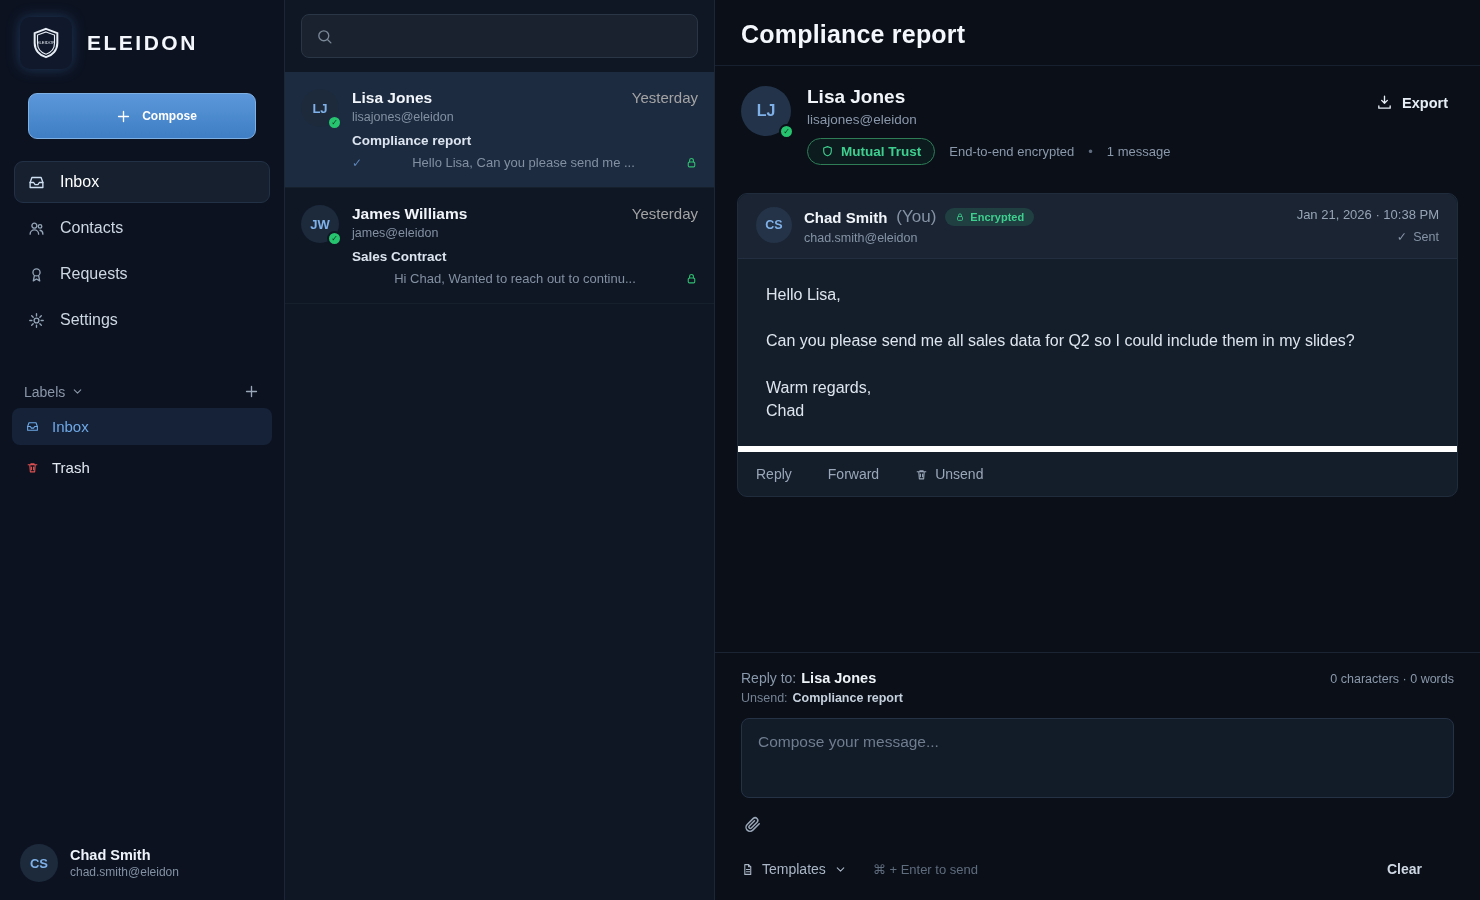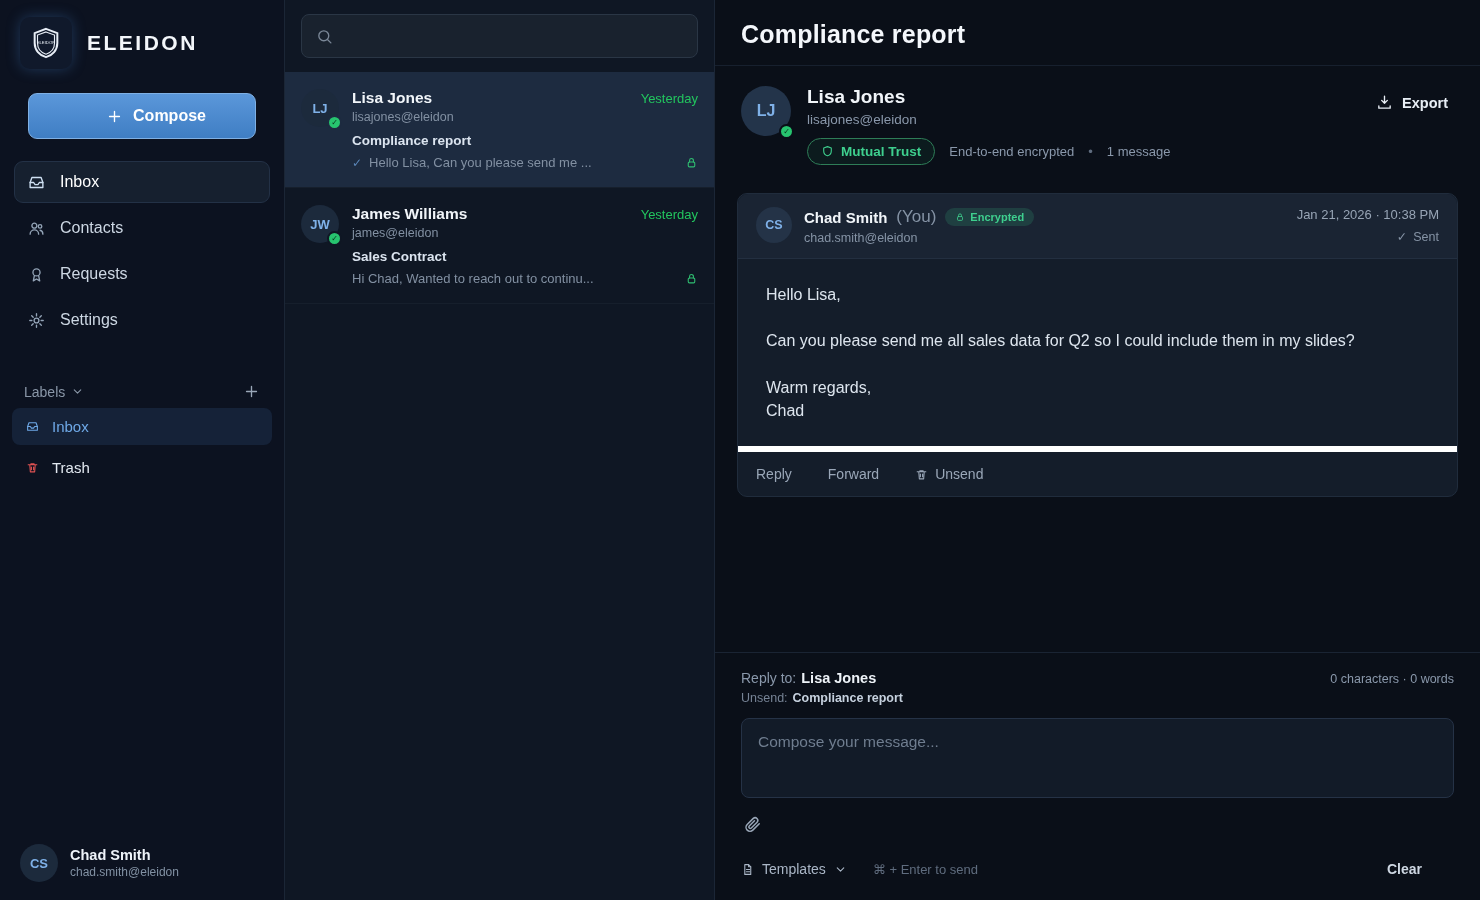--- a/index.html
+++ b/index.html
@@ -13,21 +13,21 @@
   .ic { width:17px; height:17px; stroke:currentColor; fill:none; stroke-width:1.9; stroke-linecap:round; stroke-linejoin:round; }
   .ic-sm { width:13px; height:13px; stroke:currentColor; fill:none; stroke-width:2; stroke-linecap:round; stroke-linejoin:round; }
 
   
   .sidebar { width:285px; min-width:285px; background:#0c1220; border-right:1px solid #1b2636; display:flex; flex-direction:column; }
   .logo-row { display:flex; align-items:center; gap:15px; padding:17px 20px 14px; }
   .logo-box { width:52px; height:52px; border-radius:10px; background:#10192b; display:flex; align-items:center; justify-content:center;
               box-shadow:0 0 14px rgba(70,130,200,.35); color:#e8eef6; }
   .brand { font-size:21px; font-weight:bold; letter-spacing:2.5px; color:#f3f6fa; }
   .compose-btn { margin:10px 28px 22px; height:46px; border-radius:9px; border:1px solid #7fb0e4;
-                 background:linear-gradient(180deg,#5b97da,#3f7ec4); color:#fff; font-size:16px; font-weight:bold;
+                 background:linear-gradient(180deg,#5b97da,#3f7ec4); color:#fff; font-size:12px; font-weight:bold;
                  display:flex; align-items:center; justify-content:center; gap:10px; cursor:pointer;padding-left:28px; }
   .nav { padding:0 14px; display:flex; flex-direction:column; gap:4px; }
   .nav-item { display:flex; align-items:center; gap:15px; padding:12px 14px; border-radius:9px; font-size:16px; font-weight:500;
               color:#cdd7e3; cursor:pointer; }
   .nav-item .nico { color:#93a3b6; }
   .nav-item.active { background:#16202f; border:1px solid #233146; color:#fff; padding:11px 13px; }
   .nav-item.active .nico { color:#cfe0f2; }
   .labels-head { margin-top:42px; padding:0 24px 6px; display:flex; align-items:center; color:#8ema; }
   .labels-head { color:#8a97a8; font-size:14px; }
   .labels-title { display:flex; align-items:center; gap:6px; font-weight:500; }
@@ -53,26 +53,26 @@
   .search-box input { flex:1; background:transparent; border:none; outline:none; color:#dbe4ee; font-size:15px; font-family:inherit; }
   .search-box input::placeholder { color:#7a8797; }
   .convo { display:flex; gap:13px; padding:17px 16px; border-bottom:1px solid #161f2c; cursor:pointer; }
   .convo.selected { background:#1d2b40; }
   .badge-dot { position:absolute; bottom:-3px; right:-3px; width:15px; height:15px; border-radius:50%; background:#27c46f; border:2.5px solid #0f1724;
                color:#08311c; font-size:8px; display:flex; align-items:center; justify-content:center; font-weight:bold; }
   .convo.selected .badge-dot { border-color:#1d2b40; }
   .convo-body { flex:1; min-width:0; }
   .convo-top { display:flex; align-items:baseline; }
   .convo-name { font-size:15.5px; font-weight:bold; color:#f1f5f9; }
-  .convo-time { margin-left:auto; font-size:13px; color:#22c55e; }
+  .convo-time { margin-left:auto; font-size:15px; color:#a3a3a3; }
   .convo-mail { font-size:12.5px; color:#8290a2; margin-top:3px; }
   .convo-subj { font-size:13.5px; font-weight:bold; color:#dbe4ef; margin-top:9px; }
   .convo-prev { display:flex; align-items:center; gap:7px; margin-top:7px; color:#8290a2; font-size:13px; }
   .prev-check { color:#5b87b9; font-size:12px; flex:none; }
-  .prev-text { flex:1; white-space:nowrap; overflow:hidden; text-overflow:ellipsis; }
+  .prev-text { flex:1; white-space:nowrap; overflow:hidden; text-overflow:ellipsis;text-align:center; }
   .prev-lock { color:#2fbf71; flex:none; }
 
   
   .main { flex:1; display:flex; flex-direction:column; background:#0a0f18; min-width:0; }
   .main-header { padding:20px 26px 16px; border-bottom:1px solid #17202e; }
   .page-title { font-size:25px; font-weight:bold; color:#f4f7fb; letter-spacing:.2px; }
   .thread-head { display:flex; align-items:flex-start; gap:16px; padding:20px 26px 14px; }
   .thread-info { flex:1; }
   .thread-name { font-size:19px; font-weight:bold; color:#f1f5f9; }
   .thread-mail { font-size:13.5px; color:#8a98ab; margin-top:4px; }

